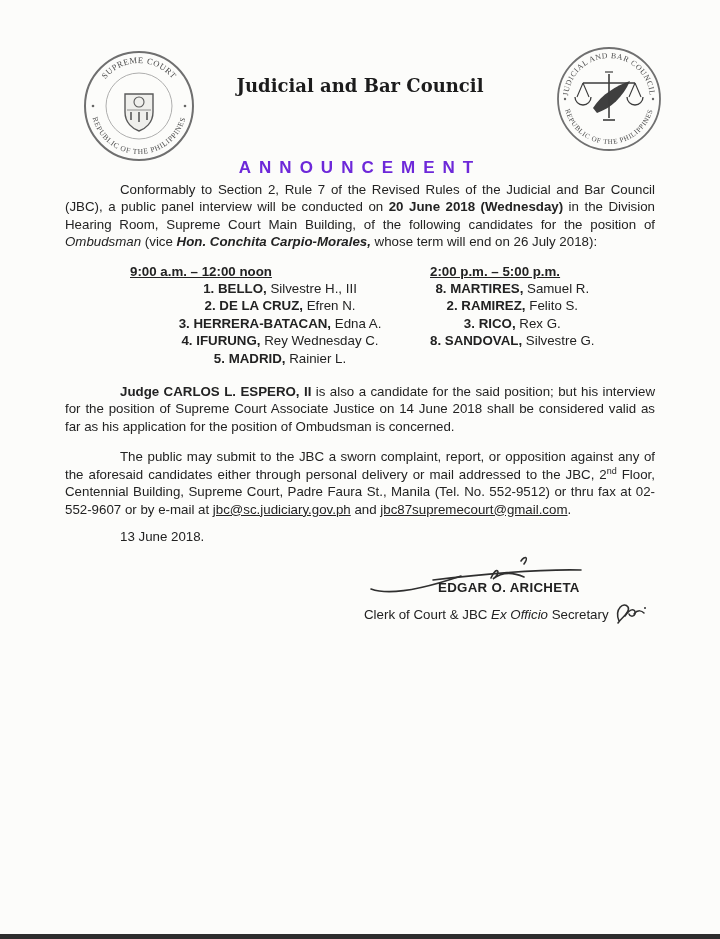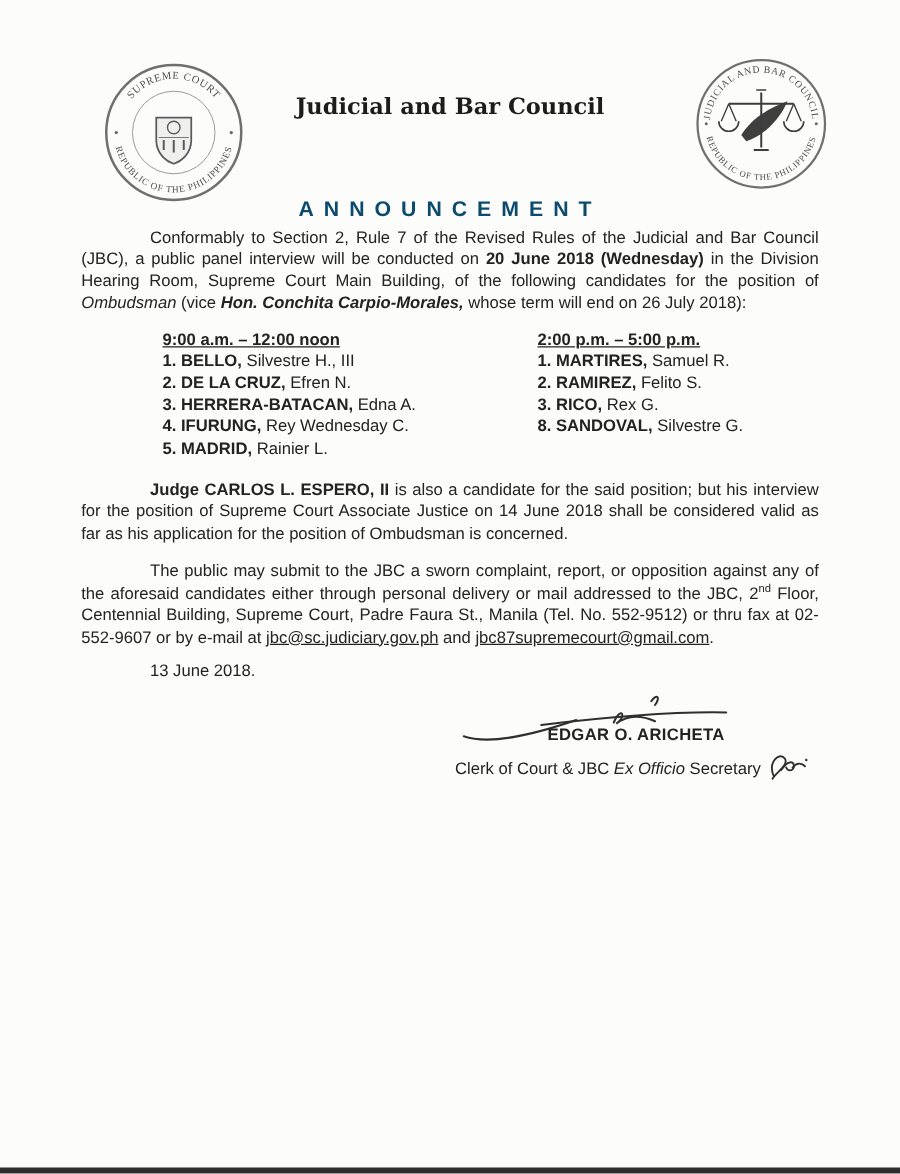--- a/index.html
+++ b/index.html
@@ -13,34 +13,34 @@
 
   
   .letterhead { position:relative; height:104px; margin-top:44px; }
   .seal { position:absolute; }
   .seal-left  { left:18px; top:6px; }
   .seal-right { left:491px; top:2px; }
   .org { padding-top:30px; text-align:center; }
   .org1 { font-family:"DejaVu Serif", serif; font-weight:700; font-size:26px; line-height:30px; letter-spacing:0.5px; color:#1c1c1c; }
   .org2 { font-family:"DejaVu Serif", serif; font-weight:700; font-size:18px; line-height:24px; color:#1c1c1c; }
 
-  .doc-title { margin-top:10px; text-align:center; font-size:17px; font-weight:700; letter-spacing:8px; color:#0c4a6e; }
+  .doc-title { margin-top:10px; text-align:center; font-size:17px; font-weight:700; letter-spacing:8px; color:#6d28d9; }
 
   
   .body-p { font-size:13.3px; line-height:17.4px; text-align:justify; text-indent:55px; color:#232323; }
   .p1 { margin-top:3px; }
   .p2 { margin-top:16px; }
   .p3 { margin-top:13px; }
   sup { font-size:9px; line-height:0; vertical-align:super; }
 
   
   .schedule { display:flex; margin:12px 0 0 65px; font-size:13.3px; line-height:17.4px; }
   .sched-col-1 { width:300px; }
   .col-head { font-weight:700; text-decoration:underline; }
-  .cand-item { white-space:nowrap; }
+  .cand-item { white-space:nowrap;text-align:center; }
 
   .date-line { margin-top:11px; font-size:13.3px; text-indent:55px; }
 
   
   .sig-block { position:relative; height:92px; margin-top:5px; font-size:13.3px; }
   .sig-svg  { position:absolute; left:300px; top:0; }
   .sig-name { position:absolute; left:373px; top:31px; font-weight:700; letter-spacing:0.3px; white-space:nowrap; }
   .sig-title{ position:absolute; left:299px; top:50px; white-space:nowrap; }
   .flourish { vertical-align:-8px; margin-left:3px; }
 
@@ -114,21 +114,21 @@
             <div class="cand-item"><span style="font-weight: 700;">1. BELLO,</span><span> Silvestre H., III</span></div>
             <div class="cand-item"><span style="font-weight: 700;">2. DE LA CRUZ,</span><span> Efren N.</span></div>
             <div class="cand-item"><span style="font-weight: 700;">3. HERRERA-BATACAN,</span><span> Edna A.</span></div>
             <div class="cand-item"><span style="font-weight: 700;">4. IFURUNG,</span><span> Rey Wednesday C.</span></div>
             <div class="cand-item"><span style="font-weight: 700;">5. MADRID,</span><span> Rainier L.</span></div>
           </div>
       </div>
       <div class="sched-col-2">
         <div class="col-head">2:00 p.m. – 5:00 p.m.</div>
         <div>
-            <div class="cand-item"><span style="font-weight: 700;">1. MARTIRES,</span><span> Samuel R.</span></div>
+            <div class="cand-item"><span style="font-weight: 700;">8. MARTIRES,</span><span> Samuel R.</span></div>
             <div class="cand-item"><span style="font-weight: 700;">2. RAMIREZ,</span><span> Felito S.</span></div>
             <div class="cand-item"><span style="font-weight: 700;">3. RICO,</span><span> Rex G.</span></div>
             <div class="cand-item"><span style="font-weight: 700;">8. SANDOVAL,</span><span> Silvestre G.</span></div>
           </div>
       </div>
     </div>
 
     <p class="body-p p2"><span style="font-weight: 700;">Judge CARLOS L. ESPERO, II</span><span> is also a candidate for the said position; but his interview for the position of Supreme Court Associate Justice on 14 June 2018 shall be considered valid as far as his application for the position of Ombudsman is concerned.</span></p>
 
     <p class="body-p p3"><span>The public may submit to the JBC a sworn complaint, report, or opposition against any of the aforesaid candidates either through personal delivery or mail addressed to the JBC, 2</span><sup>nd</sup><span> Floor, Centennial Building, Supreme Court, Padre Faura St., Manila (Tel. No. 552-9512) or thru fax at 02-552-9607 or by e-mail at </span><span style="text-decoration: underline;">jbc@sc.judiciary.gov.ph</span><span> and </span><span style="text-decoration: underline;">jbc87supremecourt@gmail.com</span><span>.</span></p>

